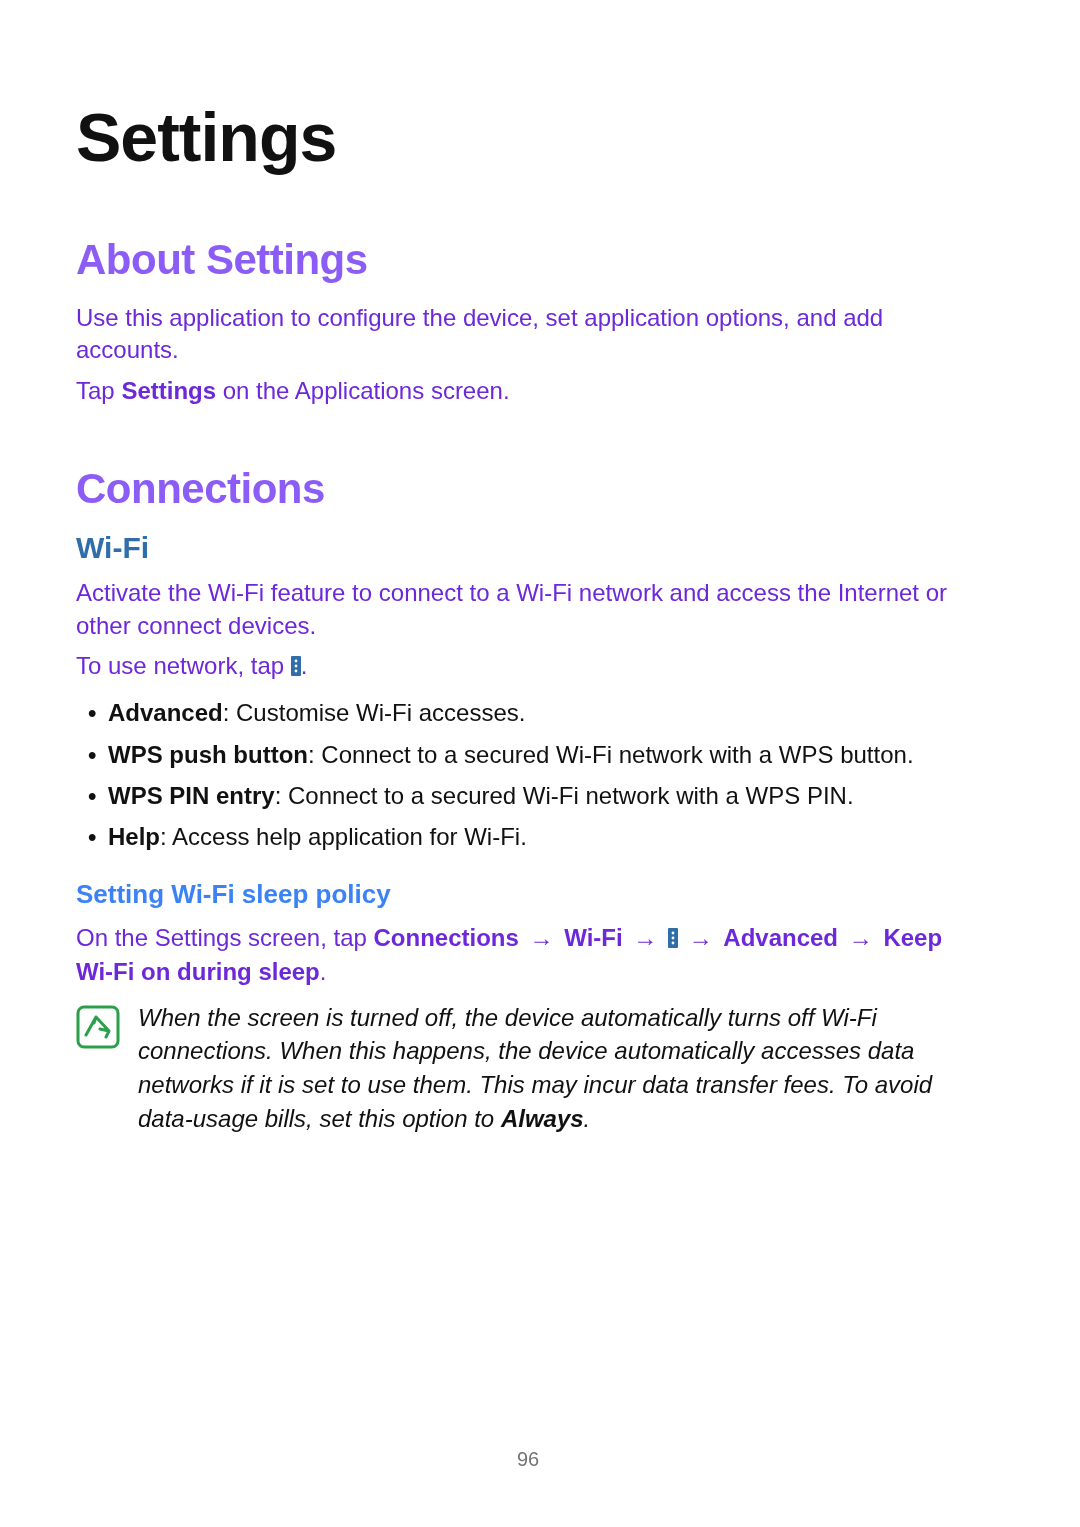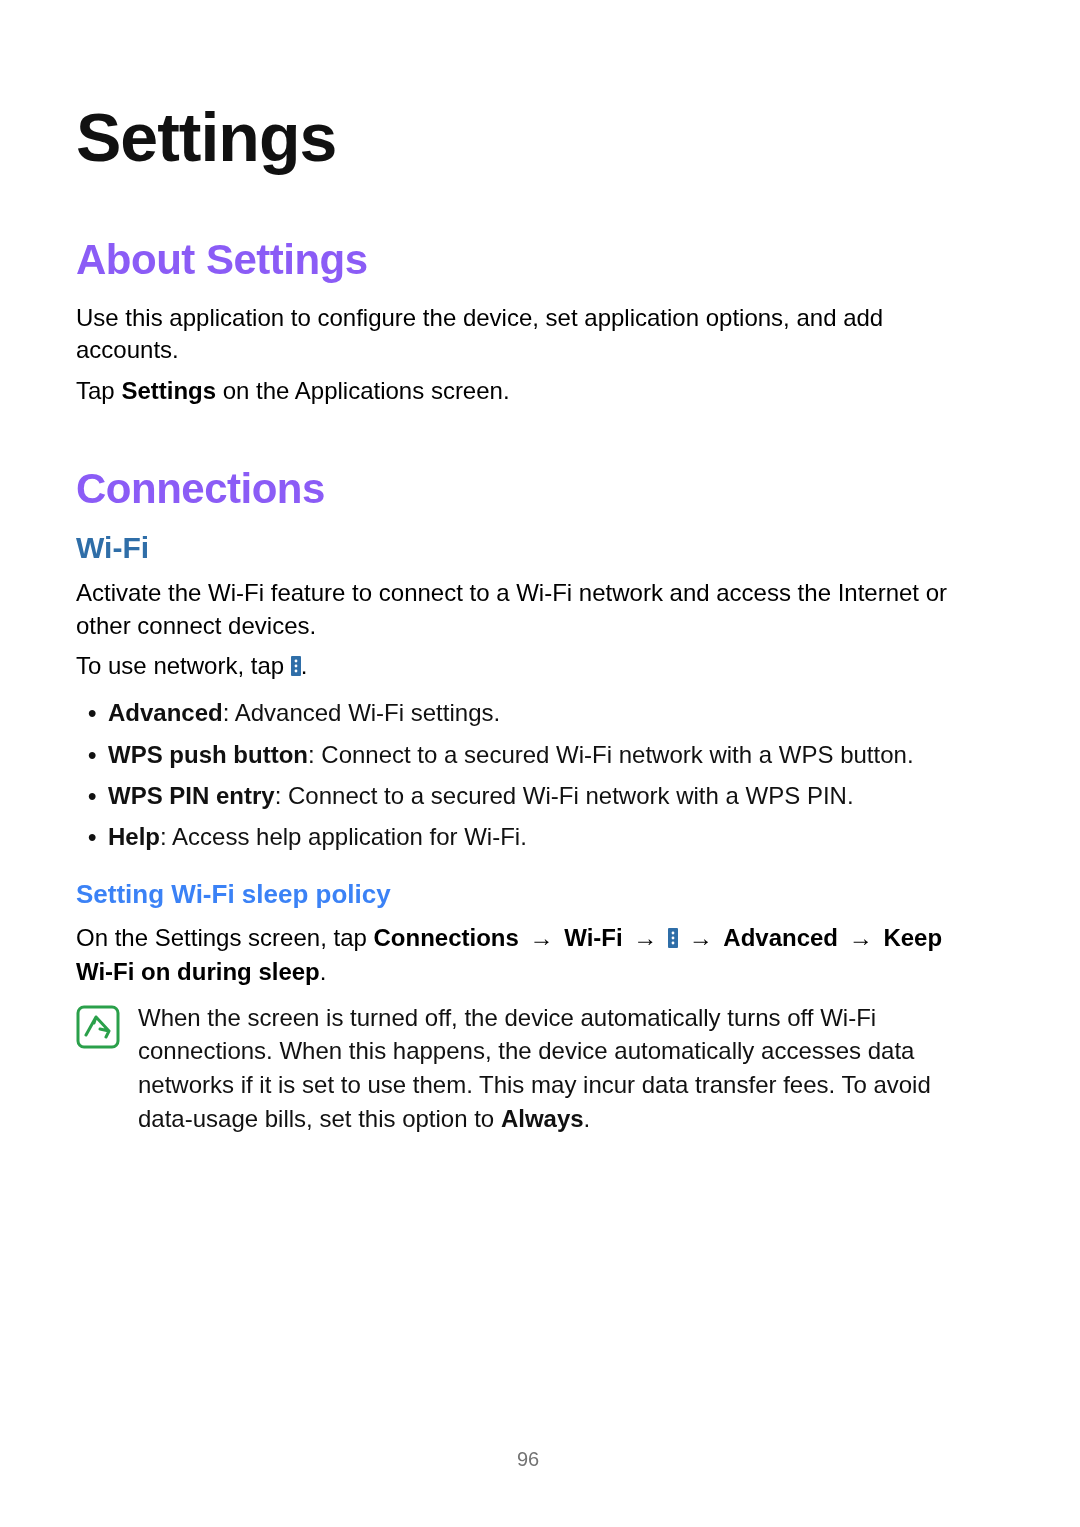--- a/index.html
+++ b/index.html
@@ -28,21 +28,21 @@
     font-size: 42px;
     font-weight: 700;
     color: #8b5cf6;
     margin: 0 0 18px 0;
     letter-spacing: -0.5px;
   }
   .body-text {
     font-size: 24px;
     line-height: 1.35;
     margin: 0 0 8px 0;
-    color: #000000;
+    color: #6d28d9;
   }
   .h3 {
     font-size: 30px;
     font-weight: 700;
     color: #2f6ea8;
     margin: 0 0 12px 0;
   }
   .section {
     margin-bottom: 58px;
   }
@@ -94,20 +94,21 @@
     gap: 18px;
   }
   .note-icon {
     flex: 0 0 auto;
     margin-top: 4px;
   }
   .note-text {
     flex: 1 1 auto;
     font-size: 24px;
     line-height: 1.4;
+    font-style: italic;
   }
   .page-number {
     position: absolute;
     bottom: 56px;
     left: 0;
     width: 100%;
     text-align: center;
     font-size: 20px;
     color: #737373;
   }
@@ -139,21 +140,21 @@
             <rect x="0" y="0" width="10" height="20" rx="1" fill="#2f6ea8"></rect>
             <circle cx="5" cy="5" r="1.4" fill="#fff"></circle>
             <circle cx="5" cy="10" r="1.4" fill="#fff"></circle>
             <circle cx="5" cy="15" r="1.4" fill="#fff"></circle>
           </svg>
         </span><span>.</span>
       </p>
 
       <ul class="bullet-list">
         <li>
-          <span class="bold">Advanced</span><span>: Advanced Wi-Fi settings.</span>
+          <span class="bold">Advanced</span><span>: Customise Wi-Fi accesses.</span>
         </li>
         <li>
           <span class="bold">WPS push button</span><span>: Connect to a secured Wi-Fi network with a WPS button.</span>
         </li>
         <li>
           <span class="bold">WPS PIN entry</span><span>: Connect to a secured Wi-Fi network with a WPS PIN.</span>
         </li>
         <li>
           <span class="bold">Help</span><span>: Access help application for Wi-Fi.</span>
         </li>

